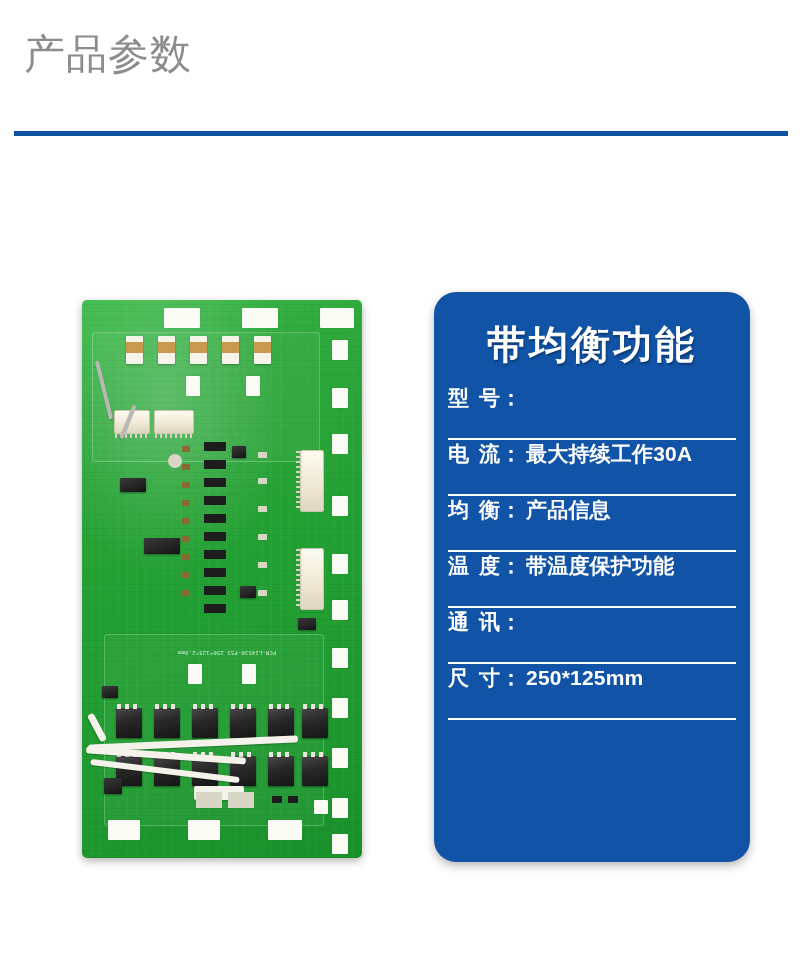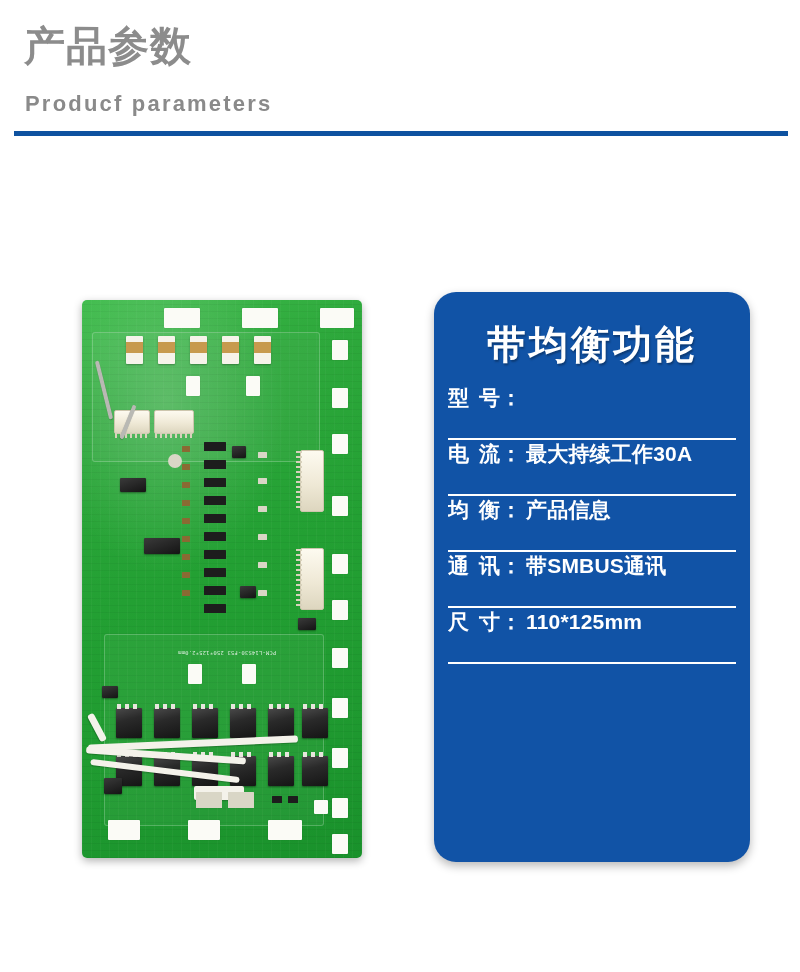--- a/index.html
+++ b/index.html
@@ -18,23 +18,23 @@
   
   #page-header {
     position: absolute;
     left: 0; top: 0;
     width: 800px;
     height: 150px;
   }
   #header-title-cn {
     position: absolute;
     left: 24px;
-    top: 20px;
+    top: 28px;
     font-size: 41px;
-    font-weight: bold;
+    font-weight: normal;
     color: #8c8c8c;
     letter-spacing: 1px;
     line-height: 52px;
     white-space: nowrap;
   }
   #header-title-en {
     position: absolute;
     left: 25px;
     top: 90px;
     font-size: 22px;
@@ -230,21 +230,20 @@
     flex: 1 1 auto;
     letter-spacing: .2px;
   }
   .spec-row.tight .spec-value { font-size: 19px; letter-spacing: -.2px; }
 </style>
 </head>
 <body>
 
 <div id="page-header">
   <div id="header-title-cn">产品参数</div>
-  <div id="header-title-en">Producf parameters</div>
   <div id="header-rule"></div>
 </div>
 
 <div id="pcb-figure">
   <div class="pcb-board">
     <div class="pcb-pour top"></div>
     <div class="pcb-pour bottom"></div>
 
     <div class="pad" style="left:82px;top:8px;width:36px;height:20px;"></div>
     <div class="pad" style="left:160px;top:8px;width:36px;height:20px;"></div>
@@ -370,21 +369,24 @@
     </li>
     <li class="spec-row">
       <span class="spec-label"><span class="sp">电</span><span>流</span>：</span>
       <span class="spec-value">最大持续工作30A</span>
     </li>
     <li class="spec-row">
       <span class="spec-label"><span class="sp">均</span><span>衡</span>：</span>
       <span class="spec-value">产品信息</span>
     </li>
     <li class="spec-row">
+      <span class="spec-label"><span class="sp">温</span><span>度</span>：</span>
+      <span class="spec-value">带温度保护功能</span>
+    </li>
+    <li class="spec-row">
       <span class="spec-label"><span class="sp">通</span><span>讯</span>：</span>
-      <span class="spec-value">带SMBUS通讯</span>
     </li>
     <li class="spec-row">
       <span class="spec-label"><span class="sp">尺</span><span>寸</span>：</span>
-      <span class="spec-value">110*125mm</span>
+      <span class="spec-value">250*125mm</span>
     </li>
   </ul>
 </section>
 
 </body></html>

